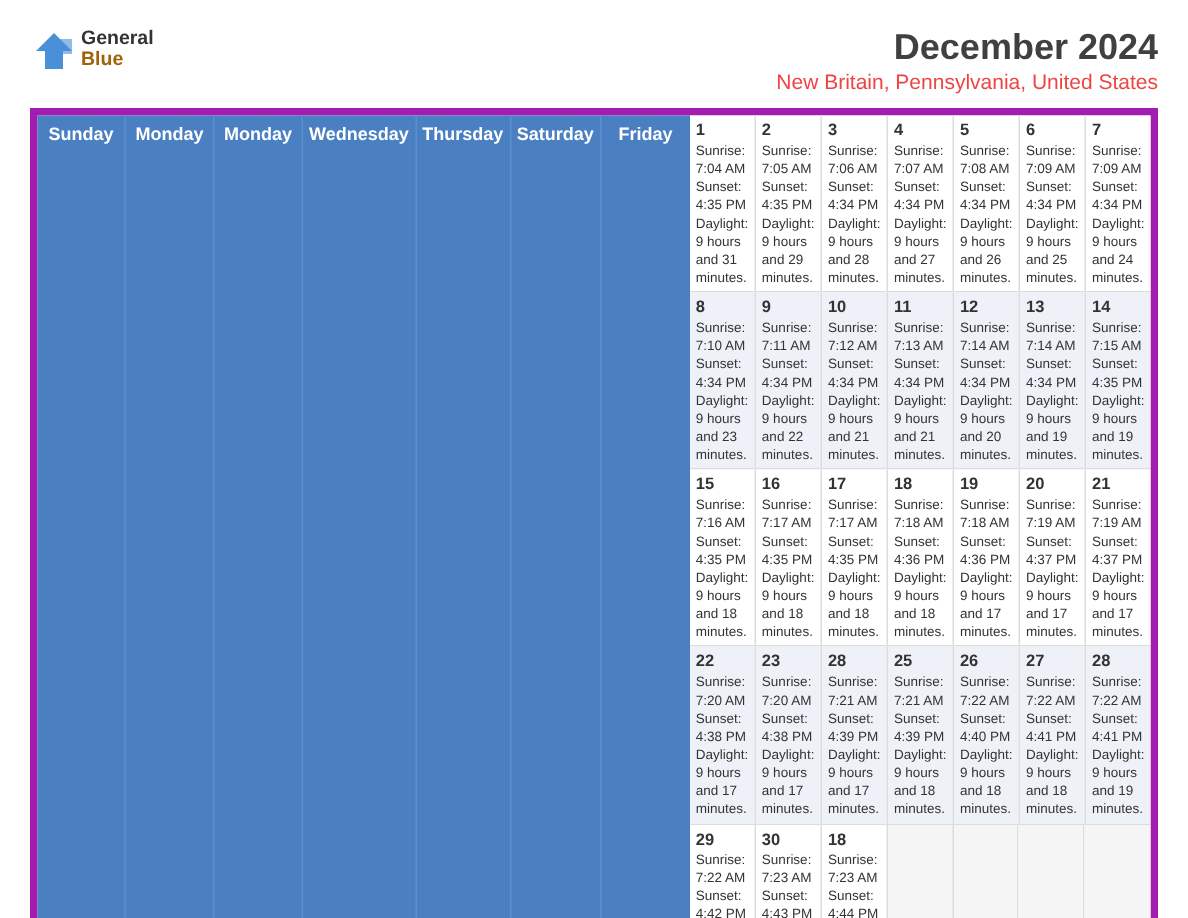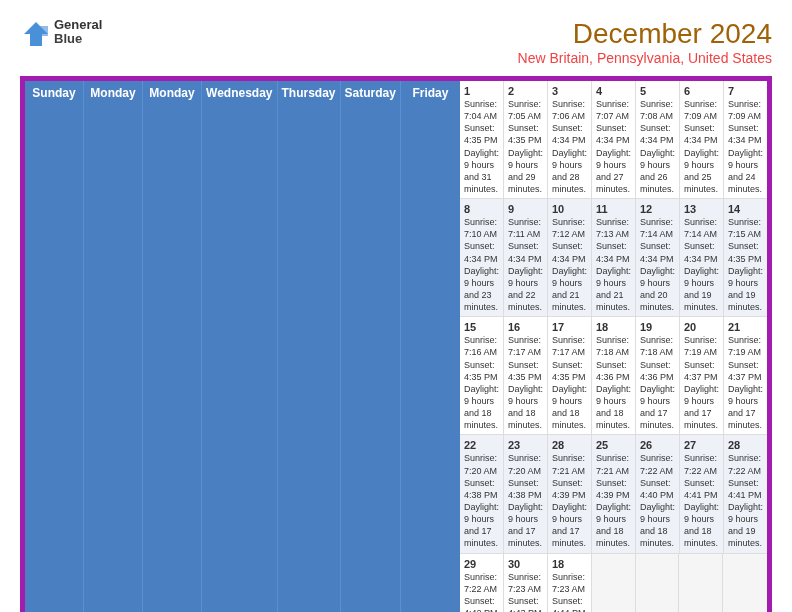--- a/index.html
+++ b/index.html
@@ -29,28 +29,28 @@
       gap: 2px;
     }
     .logo-text {
       display: flex;
       flex-direction: column;
       font-size: 13px;
       font-weight: bold;
       line-height: 1.1;
     }
     .logo-text span:first-child { color: #333; }
-    .logo-text span:last-child { color: #404040; }
+    .logo-text span:last-child { color: #a16207; }
     .title-block {
       text-align: right;
     }
     .title-block h1 {
-      font-size: 28px;
-      font-weight: normal;
-      color: #a16207;
+      font-size: 24px;
+      font-weight: bold;
+      color: #404040;
     }
     .title-block h2 {
       font-size: 14px;
       font-weight: normal;
       color: #ef4444;
     }
     .calendar {
       flex: 1;
       display: flex;
       flex-direction: row;

